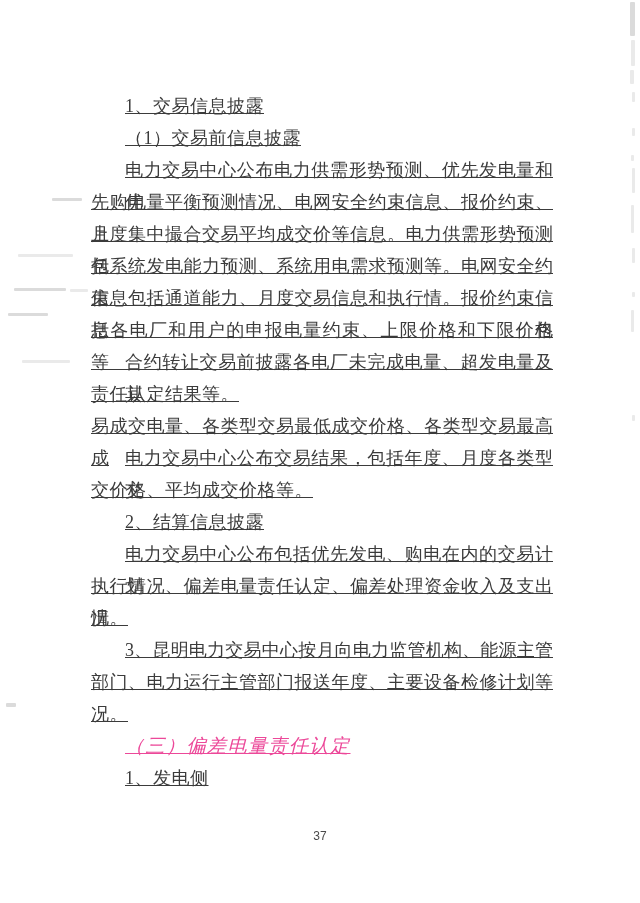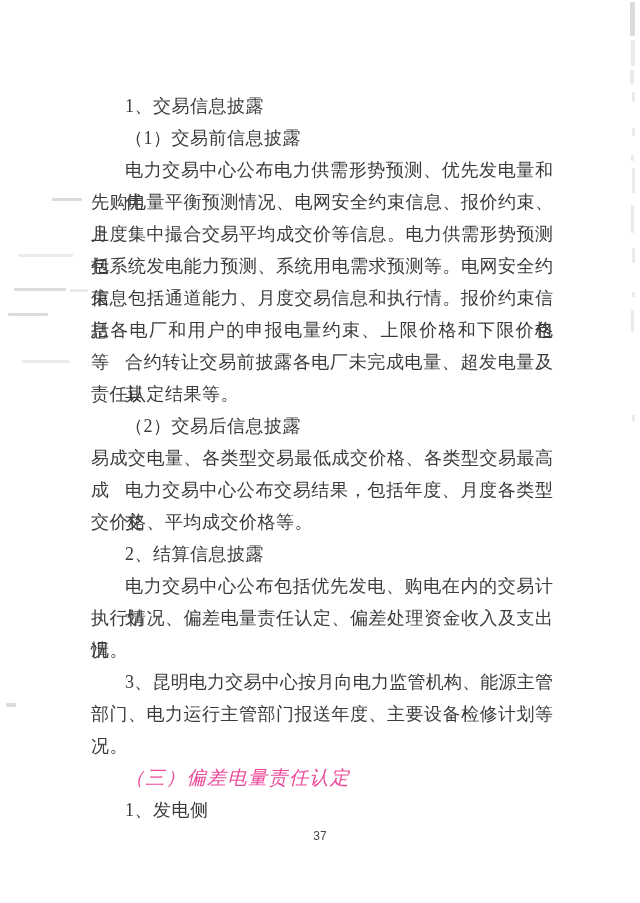--- a/index.html
+++ b/index.html
@@ -26,20 +26,21 @@
     width: 462px;
     color: #3b3b3b;
   }
   .line {
     height: 32px;
     line-height: 32px;
     font-size: 18px;
     letter-spacing: 0.5px;
     white-space: nowrap;
     text-align: left;
+    text-decoration: underline;
     -webkit-font-smoothing: antialiased;
   }
   .line.indent {
     padding-left: 34px;
   }
   .line.justify {
     white-space: normal;
     text-align: justify;
     text-align-last: justify;
     text-justify: inter-character;
@@ -80,21 +81,20 @@
       <div class="line indent">1、交易信息披露</div>
       <div class="line indent">（1）交易前信息披露</div>
       <div class="line indent justify">电力交易中心公布电力供需形势预测、优先发电量和优</div>
       <div class="line justify">先购电量平衡预测情况、电网安全约束信息、报价约束、上</div>
       <div class="line justify">月度集中撮合交易平均成交价等信息。电力供需形势预测包</div>
       <div class="line justify">括系统发电能力预测、系统用电需求预测等。电网安全约束</div>
       <div class="line justify">信息包括通道能力、月度交易信息和执行情。报价约束信息包</div>
       <div class="line justify">括各电厂和用户的申报电量约束、上限价格和下限价格等。</div>
       <div class="line indent justify">合约转让交易前披露各电厂未完成电量、超发电量及其</div>
       <div class="line">责任认定结果等。</div>
-      <div class="line indent">（2）交易后信息披露</div>
       <div class="line justify">易成交电量、各类型交易最低成交价格、各类型交易最高成</div>
       <div class="line indent justify">电力交易中心公布交易结果，包括年度、月度各类型交</div>
       <div class="line">交价格、平均成交价格等。</div>
       <div class="line indent">2、结算信息披露</div>
       <div class="line indent justify">电力交易中心公布包括优先发电、购电在内的交易计划</div>
       <div class="line justify">执行情况、偏差电量责任认定、偏差处理资金收入及支出情</div>
       <div class="line">况。</div>
       <div class="line indent justify">3、昆明电力交易中心按月向电力监管机构、能源主管</div>
       <div class="line justify">部门、电力运行主管部门报送年度、主要设备检修计划等</div>
       <div class="line">况。</div>

